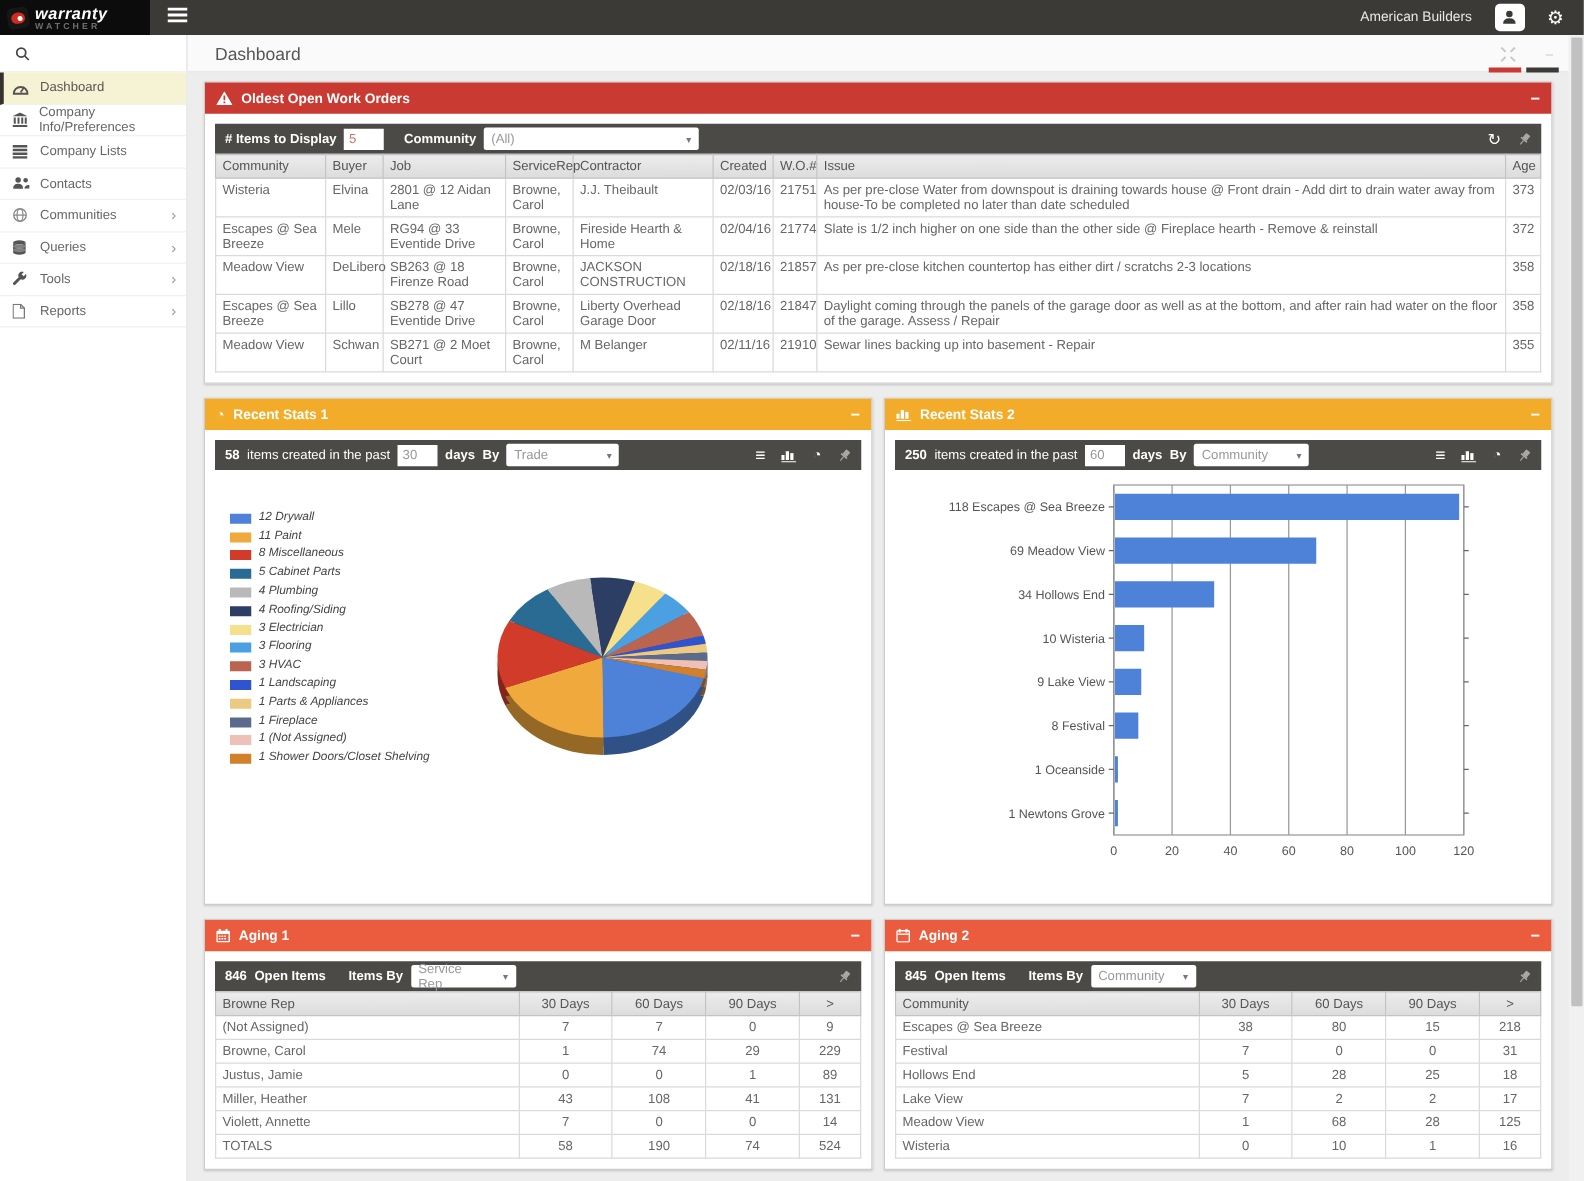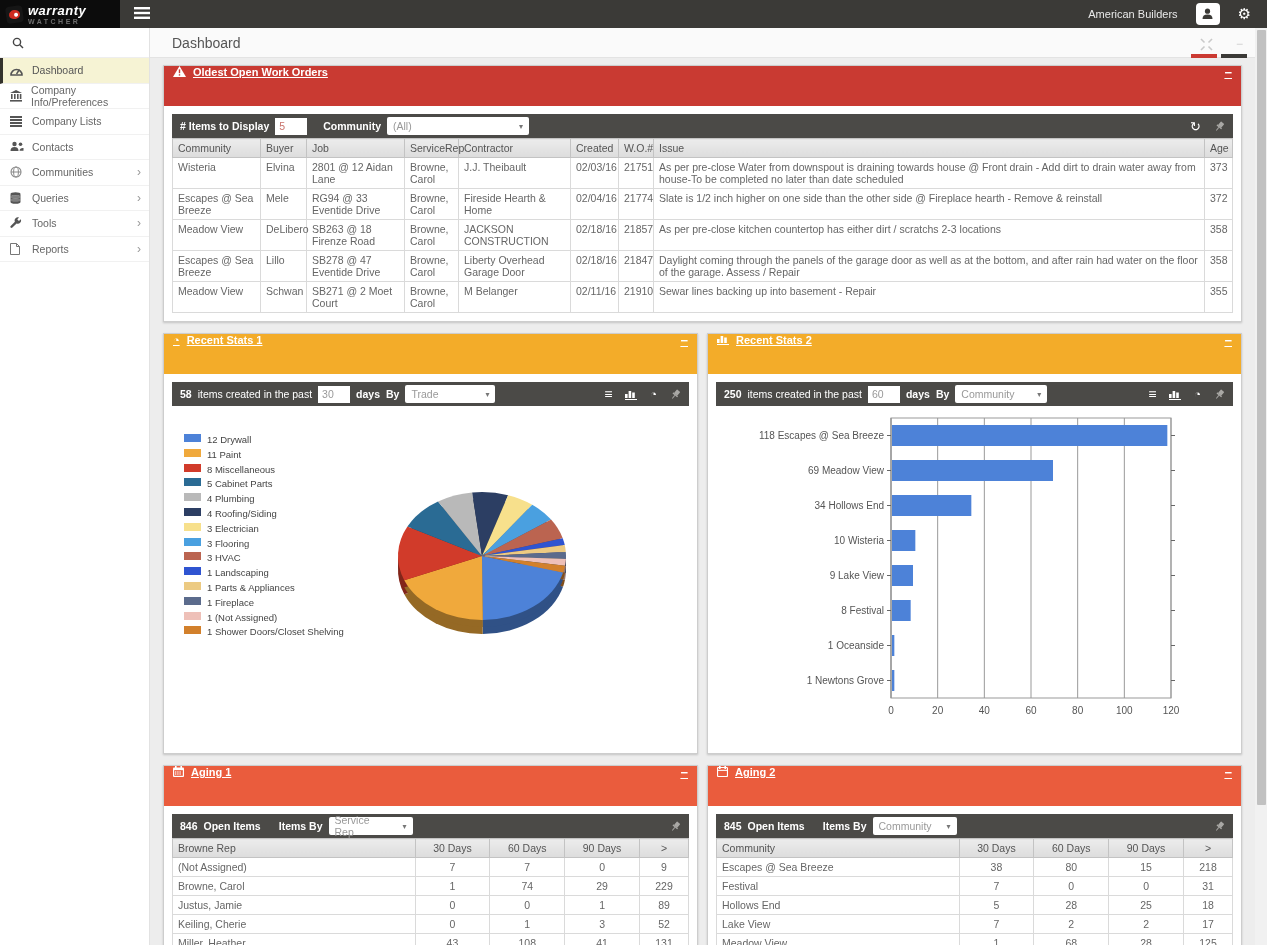--- a/index.html
+++ b/index.html
@@ -36,21 +36,21 @@
   .hicon.expand { right:42px; }
   .hicon.dash { right:12px; font-size:12px; color:#cfcfcf; }
   .hbar { position:absolute; top:26px; height:4px; width:26px; }
   .hbar.red { right:38px; background:#cb3a32; }
   .hbar.dark { right:8px; background:#3b3a37; }
 
   .panels { padding:7px 13px; }
   .row2 { display:flex; gap:9px; }
 
   .panel { background:#fff; border:1px solid #cdcdcd; box-shadow:0 1px 2px rgba(0,0,0,.18); margin-bottom:11px; }
-  .panel-header { height:40px; display:flex; align-items:flex-start; color:#fff; font-size:11px; font-weight:bold; padding:0 9px;text-decoration:underline; }
+  .panel-header { height:25px; display:flex; align-items:center; color:#fff; font-size:11px; font-weight:bold; padding:0 9px; }
   .panel-header .picon { margin-right:7px; display:inline-flex; }
   .panel-header .minimize { margin-left:auto; font-weight:bold; cursor:pointer; font-size:13px; line-height:1; }
   .ph-red { background:#c93a32; }
   .ph-amber { background:#f3ac29; }
   .ph-coral { background:#ea5c3d; }
   .panel-body { padding:8px; }
 
   .ptoolbar { background:#4b4a47; height:24px; display:flex; align-items:center; color:#fff; padding:0 8px; font-size:10.5px; gap:6px; }
   .ptoolbar .lbl { font-weight:bold; }
   .ptoolbar .cnt { font-weight:bold; }
@@ -65,21 +65,21 @@
   th { background:linear-gradient(#ececec,#dcdcdc); border:1px solid #c3c3c3; font-weight:normal; color:#555; text-align:left; padding:3px 5px; }
   td { border:1px solid #dadada; padding:3px 5px; vertical-align:top; background:#fff; }
   .wo-table { margin-top:0; }
   .wo-table td.c-age { text-align:left; }
   .aging-table th:not(:first-child), .aging-table td:not(:first-child) { text-align:center; }
 
   
   .stats-body { height:339px; position:relative; }
   .chart-flex { display:flex; padding-top:28px; }
   .legend { padding-left:12px; width:182px; flex:none; }
-  .legend-item { display:flex; align-items:flex-start; height:14.8px; }
+  .legend-item { display:flex; align-items:flex-end; height:14.8px;font-style:italic; }
   .legend-swatch { width:17px; height:8px; margin-right:6px; flex:none; }
   .legend-label { font-size:9.5px; color:#444; white-space:nowrap; }
 </style>
 </head>
 <body>
 
 <header class="topbar">
   <div class="logo-box">
     <span class="logo-mark"></span>
     <span class="logo-text">
@@ -233,21 +233,21 @@
             </svg>
         </span>
         <span>Oldest Open Work Orders</span>
         <span class="minimize">−</span>
       </div>
       <div class="panel-body">
         <div class="ptoolbar">
           <span class="lbl"># Items to Display</span>
           <input style="color: rgb(201, 115, 107);" value="5">
           <span class="lbl" style="margin-left:10px;">Community</span>
-          <span class="selbox" style="width:142px;">
+          <span class="selbox" style="width:172px;">
             <span>(All)</span>
             <span class="caret">▾</span>
           </span>
           <span class="tb-icons">
             <span class="ticon" style="font-size:13px;">↻</span>
             <span class="ticon dim">
               <svg width="11" height="11" viewBox="0 0 11 11">
                   <g transform="rotate(40 5.5 5.5)" fill="#a9a8a5">
                     <rect x="3.4" y="0.5" width="4.2" height="4.8" rx="0.6"></rect>
                     <rect x="2.4" y="5.2" width="6.2" height="1.4" rx="0.5"></rect>
@@ -668,27 +668,20 @@
                   <td>229</td>
                 </tr>
                 <tr>
                   <td>Justus, Jamie</td>
                   <td>0</td>
                   <td>0</td>
                   <td>1</td>
                   <td>89</td>
                 </tr>
                 <tr>
-                  <td>Keiling, Cherie</td>
-                  <td>0</td>
-                  <td>1</td>
-                  <td>3</td>
-                  <td>52</td>
-                </tr>
-                <tr>
                   <td>Miller, Heather</td>
                   <td>43</td>
                   <td>108</td>
                   <td>41</td>
                   <td>131</td>
                 </tr>
                 <tr>
                   <td>Violett, Annette</td>
                   <td>7</td>
                   <td>0</td>

